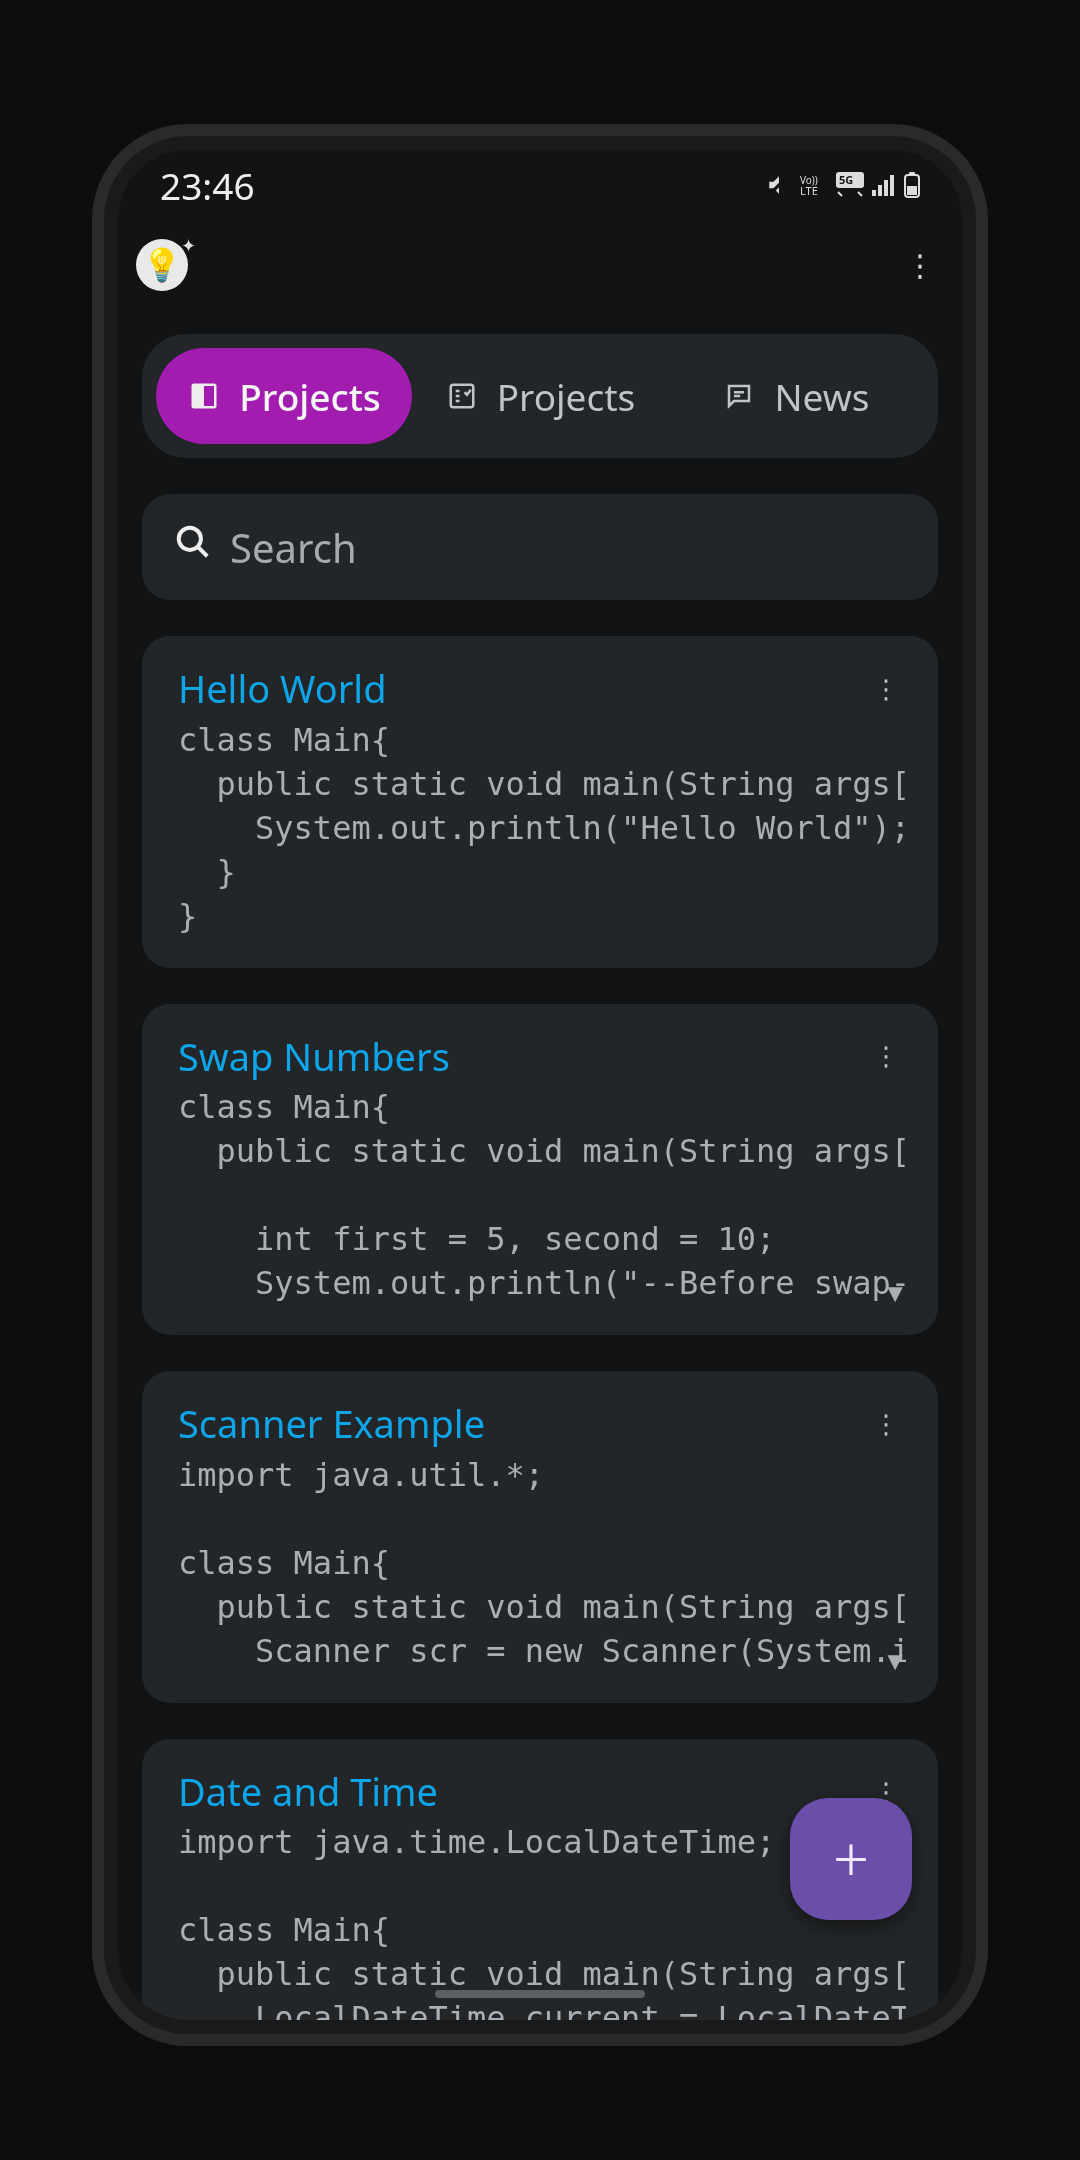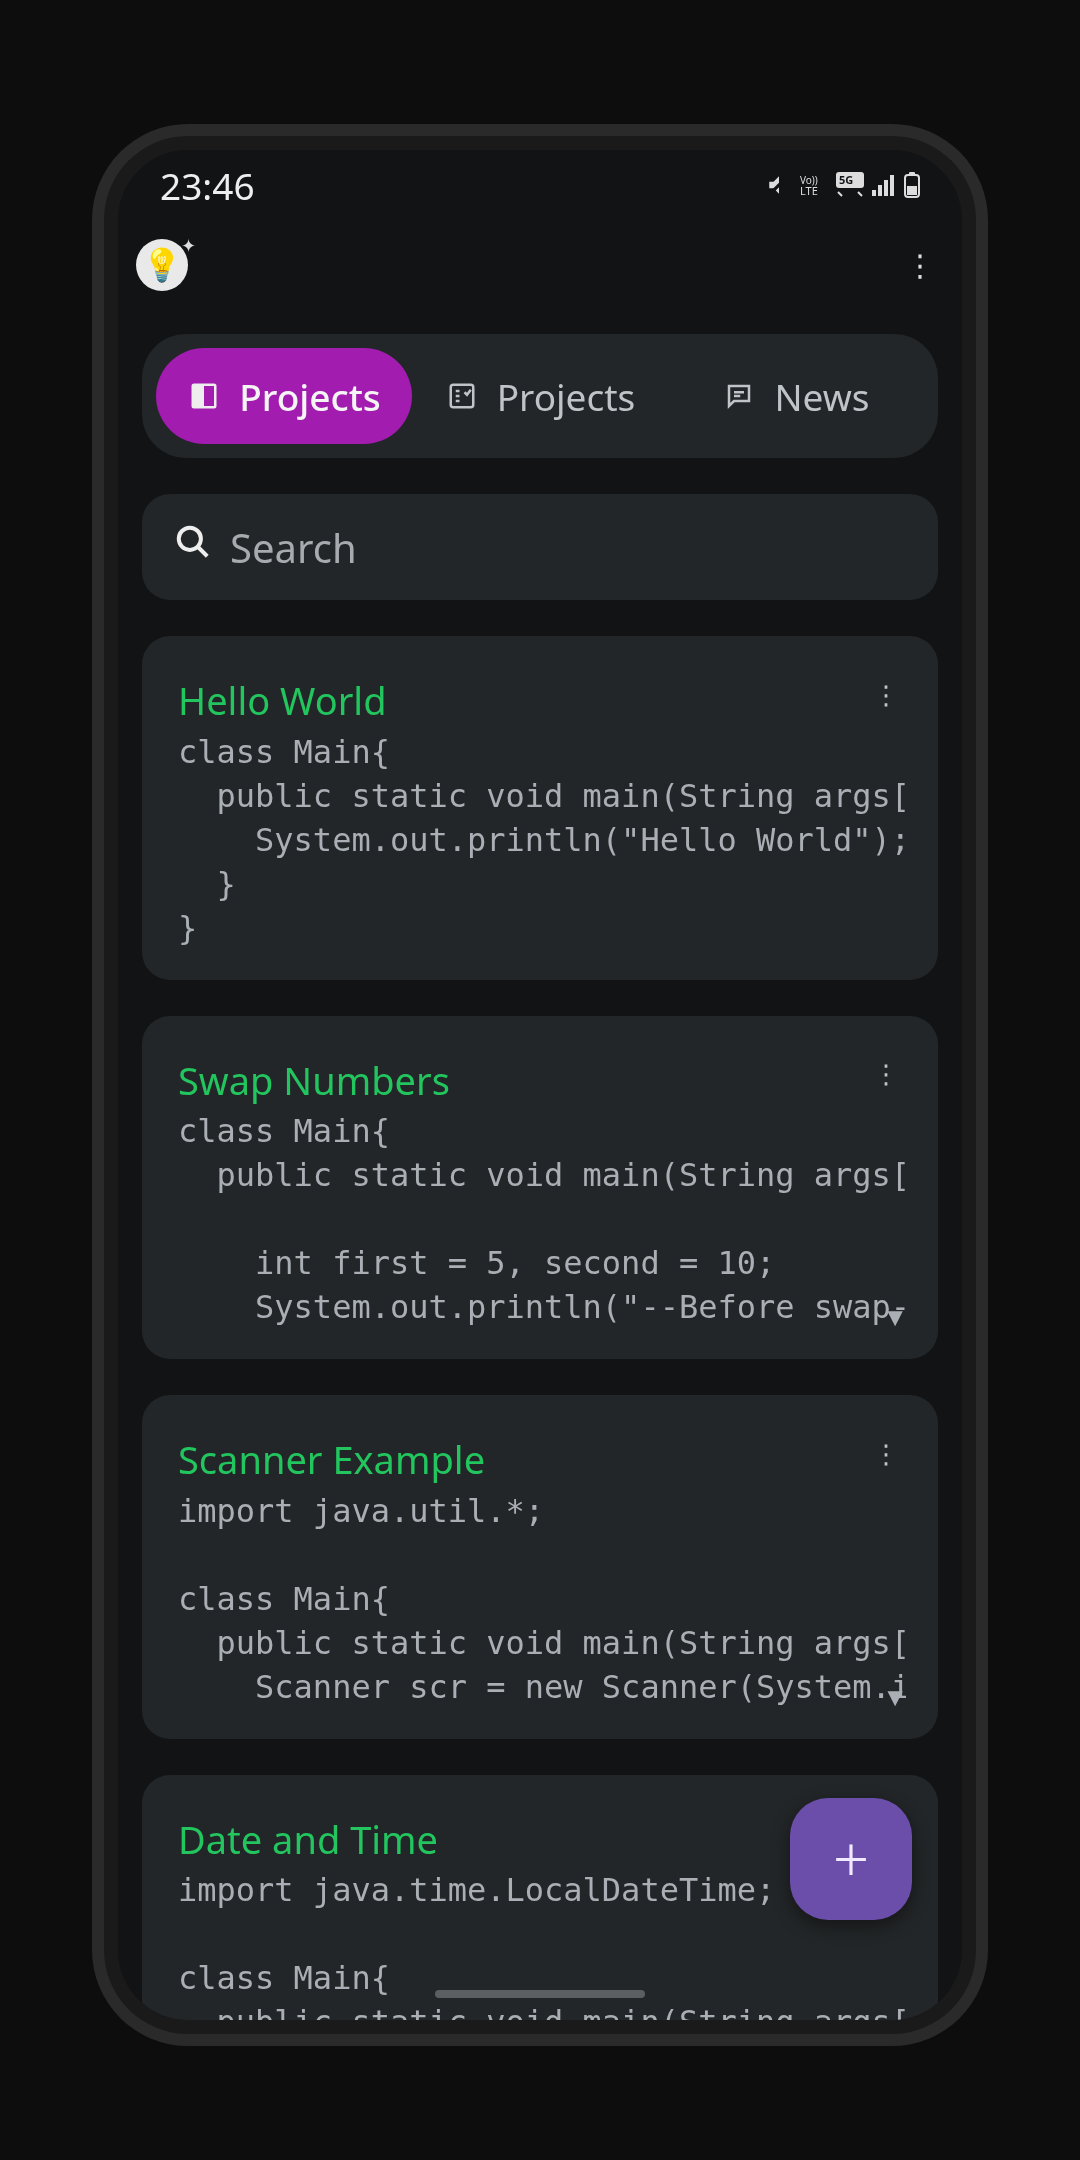--- a/index.html
+++ b/index.html
@@ -23,21 +23,21 @@
 .tab{flex:1;display:flex;align-items:center;justify-content:center;gap:18px;height:96px;border-radius:48px;color:#bfc4c8;font:400 37px/1 system-ui;border:none;background:transparent;cursor:pointer;}
 .tab.active{background:#a21caf;color:#f5f5f5;font-weight:500;}
 .tab .ico{width:34px;height:34px;display:flex;align-items:center;justify-content:center;}
 .search{margin-top:36px;background:#232628;border-radius:28px;height:106px;display:flex;align-items:center;padding:0 32px;gap:18px;}
 .search .mag{color:#eee;font-size:40px;}
 .search input{flex:1;background:transparent;border:none;outline:none;color:#eee;font:400 40px/1 system-ui;}
 .search input::placeholder{color:#a6abaf;}
 .list{margin-top:36px;display:flex;flex-direction:column;gap:36px;}
 .card{background:#232628;border-radius:28px;padding:30px 32px 30px 36px;position:relative;cursor:pointer;}
 .card-head{display:flex;justify-content:space-between;align-items:center;margin-bottom:6px;}
-.card-title{color:#22c55e;font:400 38px/1.2 system-ui;white-space:pre;margin-top:12px;}
+.card-title{color:#0ea5e9;font:400 38px/1.2 system-ui;white-space:pre;}
 .card-menu{color:#bfc4c8;font-size:26px;line-height:10px;background:none;border:none;cursor:pointer;width:40px;height:40px;}
 .code{color:#a9afb4;font:400 32px/44px ui-monospace,Menlo,Consolas,monospace;white-space:pre;overflow:hidden;}
 .expander{position:absolute;right:30px;bottom:26px;color:#a9afb4;font-size:26px;background:none;border:none;cursor:pointer;pointer-events:auto;}
 .fab{position:absolute;right:50px;bottom:100px;width:122px;height:122px;border-radius:38px;background:#6b4ea9;display:flex;align-items:center;justify-content:center;box-shadow:0 6px 18px rgba(0,0,0,.45);color:#f0e9ff;font:300 64px/1 system-ui;border:none;cursor:pointer;}
 .homebar{position:absolute;left:50%;bottom:22px;transform:translateX(-50%);width:210px;height:8px;border-radius:4px;background:#5c5f62;}
 </style>
 </head>
 <body>
 
 <div class="frame">

